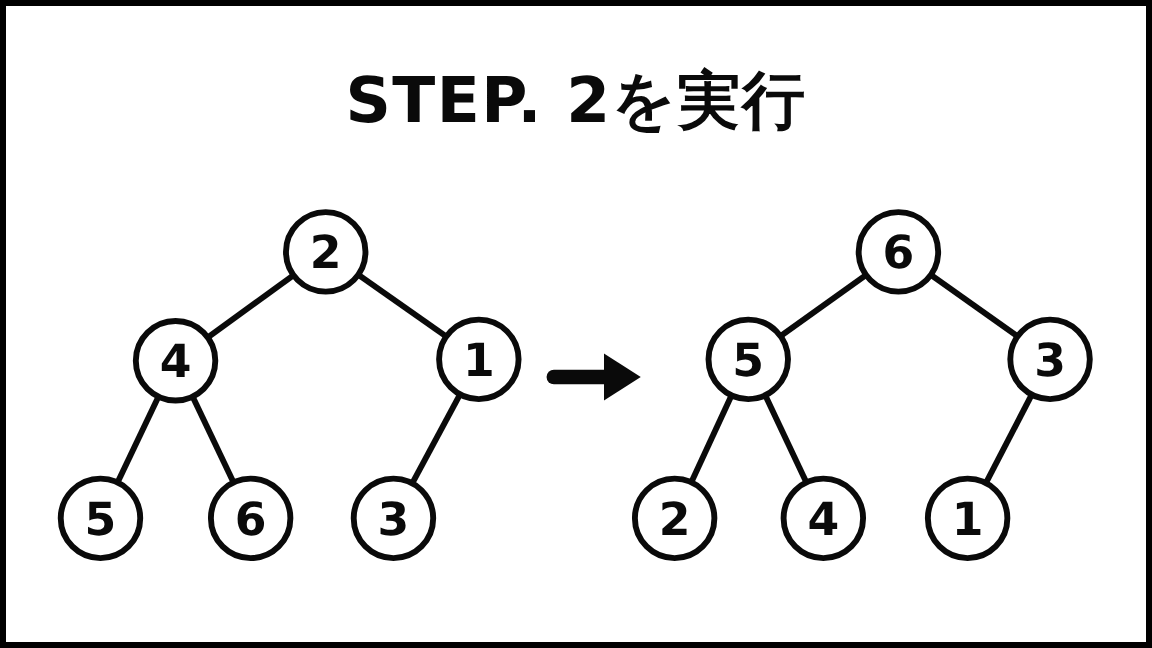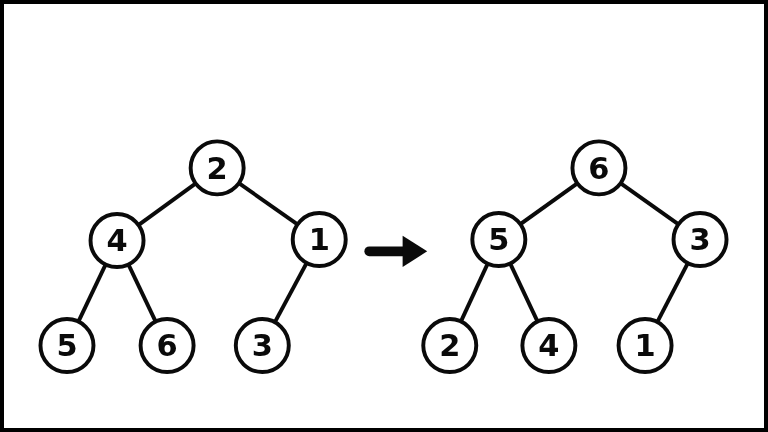--- a/index.html
+++ b/index.html
@@ -40,20 +40,21 @@
   svg .node-label {
     font-family: "DejaVu Sans", "Liberation Sans", sans-serif;
     font-weight: bold;
     font-size: 31px;
   }
 </style>
 </head>
 <body>
 
 <div class="stage">
+  <div class="title">STEP. 2を実行</div>
   <svg class="diagram" viewBox="0 0 768 432" id="tree-svg" xmlns="http://www.w3.org/2000/svg">
       <g>
         <line x1="214" y1="167" x2="112" y2="241" stroke="#0a0a0a" stroke-width="4"></line>
         <line x1="214" y1="167" x2="318" y2="240" stroke="#0a0a0a" stroke-width="4"></line>
         <line x1="112" y1="241" x2="61" y2="348" stroke="#0a0a0a" stroke-width="4"></line>
         <line x1="112" y1="241" x2="163" y2="348" stroke="#0a0a0a" stroke-width="4"></line>
         <line x1="318" y1="240" x2="260" y2="348" stroke="#0a0a0a" stroke-width="4"></line>
         <circle cx="214" cy="167" r="27" fill="#ffffff" stroke="#0a0a0a" stroke-width="4"></circle>
         <text x="214" y="178" text-anchor="middle" fill="#0a0a0a" class="node-label">2</text>
         <circle cx="112" cy="241" r="27" fill="#ffffff" stroke="#0a0a0a" stroke-width="4"></circle>

